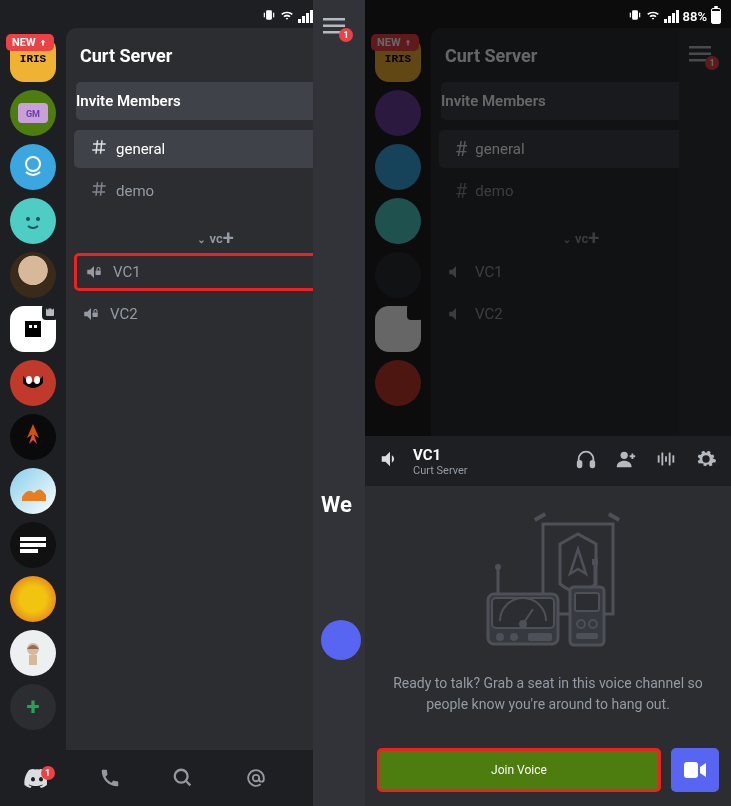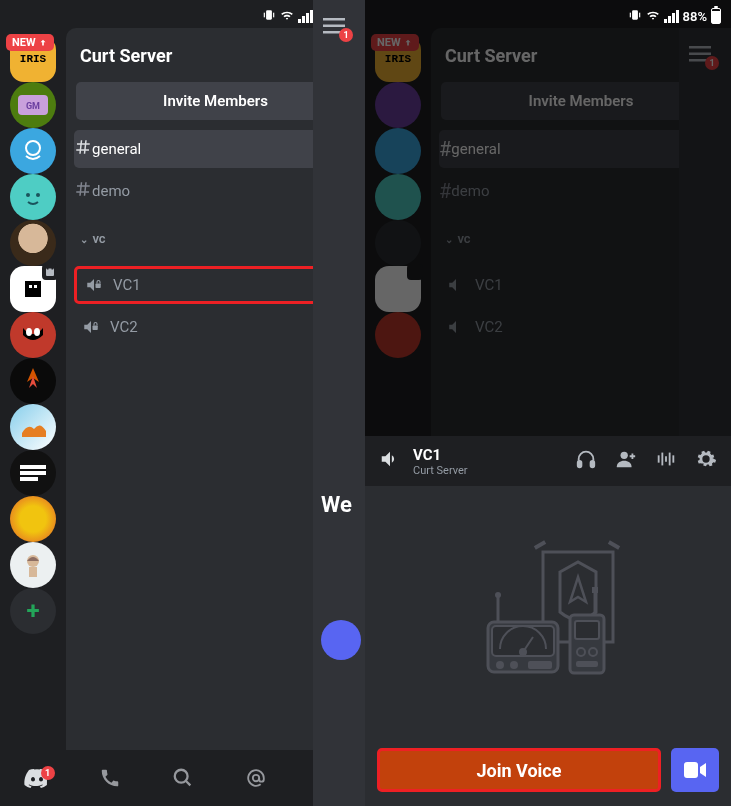--- a/index.html
+++ b/index.html
@@ -40,21 +40,21 @@
   .sb-batt::before{content:"";position:absolute;top:-3px;left:2px;width:4px;height:2px;background:#fff;border-radius:1px;}
 
   
   .frame {
     position:absolute; top:28px; left:0; right:0; bottom:56px;
     display:flex;
   }
   .server-col {
     width: 66px; background:#1e1f22;
     display:flex; flex-direction:column; align-items:center;
-    padding-top:8px; position:relative;
+    padding-top:8px; gap:8px; position:relative;
   }
   .new-badge {
     position:absolute; top:6px; left:6px;
     background:#ed4245; color:#fff; font-size:11px; font-weight:700;
     padding:2px 6px; border-radius:5px; display:flex; align-items:center; gap:2px;
     z-index:3;
   }
   .srv {
     width:46px;height:46px;border-radius:50%;
     background:#36393f; display:flex;align-items:center;justify-content:center;
@@ -71,34 +71,34 @@
     position:relative;
   }
   .ch-header {
     height:54px; display:flex; align-items:center; justify-content:space-between;
     padding:0 14px;
   }
   .ch-title { color:#fff; font-size:18px; font-weight:700; }
   .ch-more { color:#b5bac1; font-size:18px; cursor:pointer; }
   .invite-btn {
     margin:0 10px 10px; height:38px; background:#404249; border-radius:5px;
-    display:flex;align-items:center;justify-content:center;
+    display:flex;align-items:center;
     color:#fff; font-size:15px; font-weight:600; cursor:pointer;
   }
   .ch-item {
     margin:0 8px 4px; height:38px; border-radius:5px;
-    display:flex; align-items:center; padding:0 0; 
+    display:flex; align-items:center; padding:0 16px; gap:8px;
     color:#949ba4; font-size:15px; cursor:pointer;
   }
   .ch-item.active { background:#404249; color:#fff; }
   .ch-hash { font-size:20px; color:#80848e; }
   .ch-item.active .ch-hash{color:#dbdee1;}
   .cat-row {
-    display:flex; align-items:center; justify-content:space-between;
-    padding:12px 14px 16px; color:#949ba4; font-size:13px; font-weight:600;
+    display:flex; align-items:center; justify-content:center;
+    padding:12px 14px 3px; color:#949ba4; font-size:13px; font-weight:600;
     text-transform:lowercase;
   }
   .cat-row .chev { font-size:10px; margin-right:4px;}
   .cat-add { color:#949ba4; font-size:20px; cursor:pointer;}
   .vc-item {
     margin:0 8px 4px; height:38px; border-radius:5px;
     display:flex;align-items:center;padding:0 8px;gap:10px;
     color:#949ba4;font-size:15px;cursor:pointer;
   }
   .vc-icon { width:18px; display:flex;align-items:center;justify-content:center;}
@@ -145,23 +145,23 @@
   .vt-icons > * { cursor:pointer; }
   .voice-body {
     flex:1; display:flex; flex-direction:column; align-items:center; justify-content:center;
     padding:10px 24px; gap:14px; text-align:center;
   }
   .voice-prompt { color:#949ba4; font-size:14px; line-height:1.5; }
   .voice-actions {
     padding:10px 12px 14px; display:flex; gap:10px; align-items:center;
   }
   .join-btn {
-    flex:1; height:44px; background:#c2410c; border-radius:5px;
+    flex:1; height:44px; background:#4d7c0f; border-radius:5px;
     display:flex;align-items:center;justify-content:center;
-    color:#fff;font-size:18px;font-weight:700;cursor:pointer;
+    color:#fff;font-size:12px;font-weight:400;cursor:pointer;
     border:3px solid #ed2024;
   }
   .video-btn {
     width:48px;height:44px;background:#5865f2;border-radius:5px;
     display:flex;align-items:center;justify-content:center;cursor:pointer;color:#fff;
   }
 
   
   .illus {
     width:200px;height:150px;position:relative;
@@ -548,20 +548,21 @@
 
           <rect x="122" y="78" width="34" height="58" rx="4" fill="#36393f" stroke="#4e5058" stroke-width="3"></rect>
           <rect x="127" y="84" width="24" height="18" rx="2" fill="#2b2d31" stroke="#4e5058" stroke-width="2"></rect>
           <circle cx="133" cy="115" r="4" fill="none" stroke="#4e5058" stroke-width="2"></circle>
           <circle cx="145" cy="115" r="4" fill="none" stroke="#4e5058" stroke-width="2"></circle>
           <rect x="128" y="124" width="22" height="6" rx="2" fill="#4e5058"></rect>
           <line x1="147" y1="78" x2="147" y2="54" stroke="#4e5058" stroke-width="3"></line>
           <rect x="144" y="50" width="6" height="6" fill="#4e5058"></rect>
         </svg>
       </div>
+      <div class="voice-prompt">Ready to talk? Grab a seat in this voice channel so people know you're around to hang out.</div>
     </div>
 
     <div class="voice-actions">
       <div class="join-btn">
         <span>Join Voice</span>
       </div>
       <div class="video-btn">
         <svg width="22" height="16" viewBox="0 0 22 16" fill="#fff">
             <rect width="14" height="16" rx="3"></rect>
             <path d="M16 5l6-4v14l-6-4z"></path>

